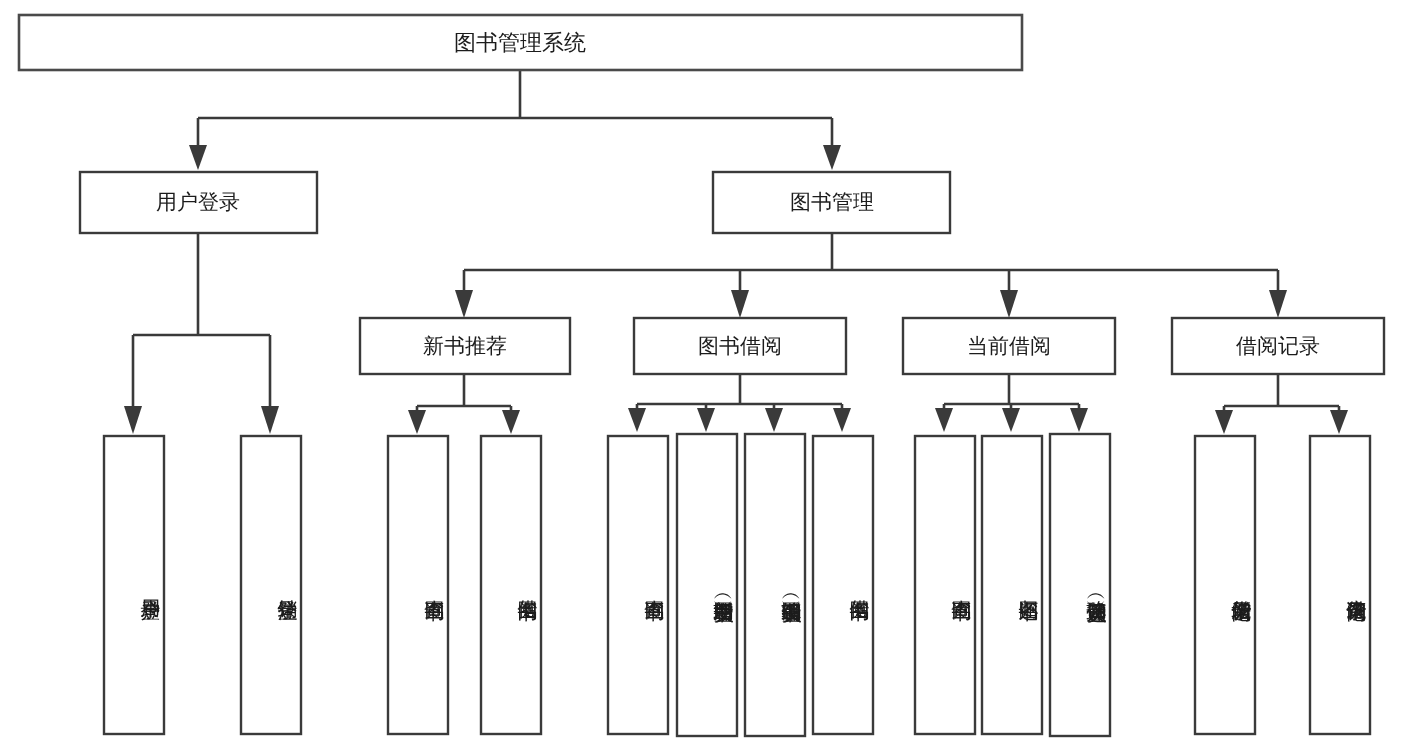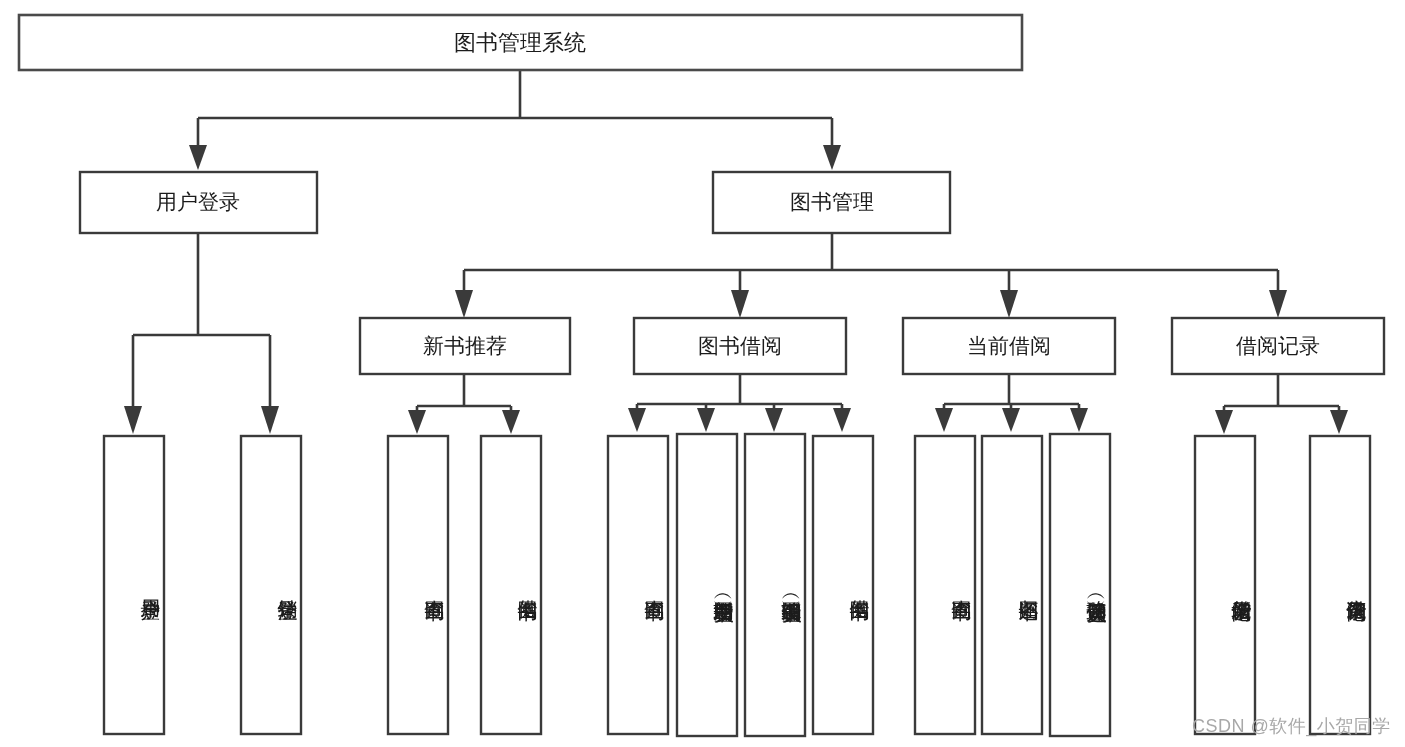--- a/index.html
+++ b/index.html
@@ -311,14 +311,13 @@
     <rect class="node-box" x="1310" y="436" width="60" height="298"></rect>
     <foreignObject class="leaf-label-holder" x="1310" y="436" width="60" height="298">
       <div xmlns="http://www.w3.org/1999/xhtml" class="leaf-flex">
         <span class="leaf-label">查询借阅记录</span>
       </div>
     </foreignObject>
   </g>
 
 </svg>
 
-<div class="watermark" style="left:1192px; top:714px;">CSDN @软件_小贺同学</div>
 </div>
 
 </body></html>

